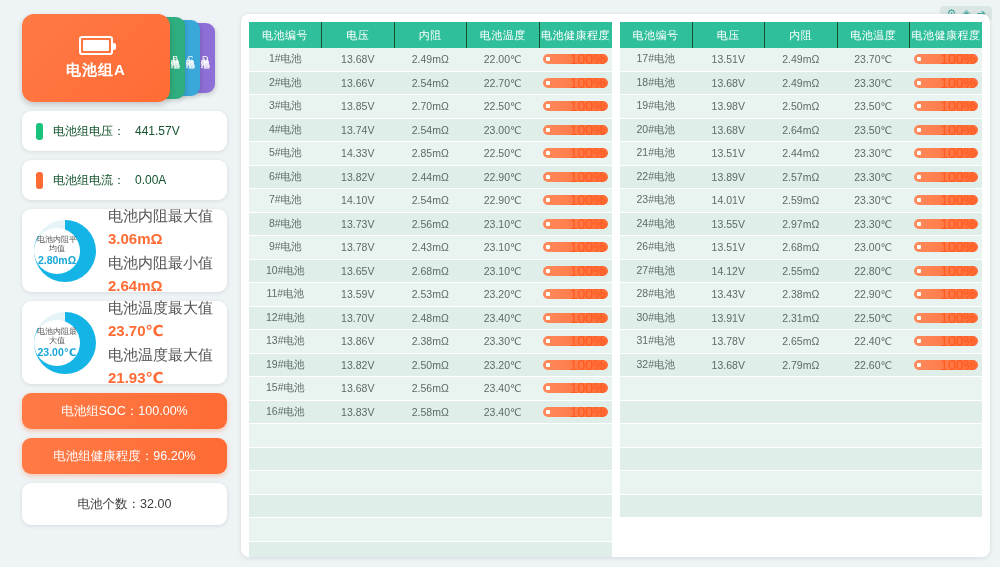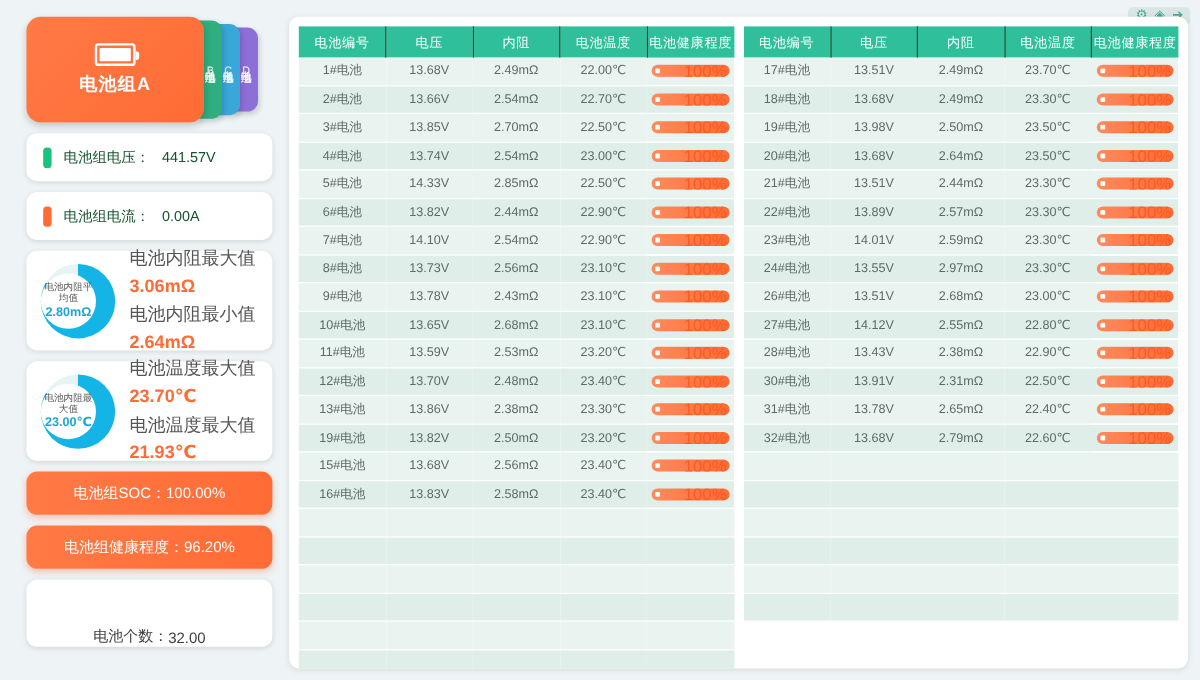--- a/index.html
+++ b/index.html
@@ -139,22 +139,22 @@
   .bar-card{
     height:36px;
     border-radius:9px;
     background:linear-gradient(90deg,#ff7a45,#ff6b35);
     color:#fff;
     display:flex;align-items:center;justify-content:center;
     font-size:12.5px;
     box-shadow:0 2px 5px rgba(255,107,53,.35);
   }
   .plain-card{
-    height:56px;
-    display:flex;align-items:flex-end;justify-content:center;
+    height:42px;
+    display:flex;align-items:center;justify-content:center;
     font-size:12.5px;color:#3d3d3d;
   }
 
   
   .right{
     flex:1;
     background:#fff;
     border-radius:8px;
     box-shadow:0 1px 5px rgba(0,0,0,.10);
     padding:8px;

